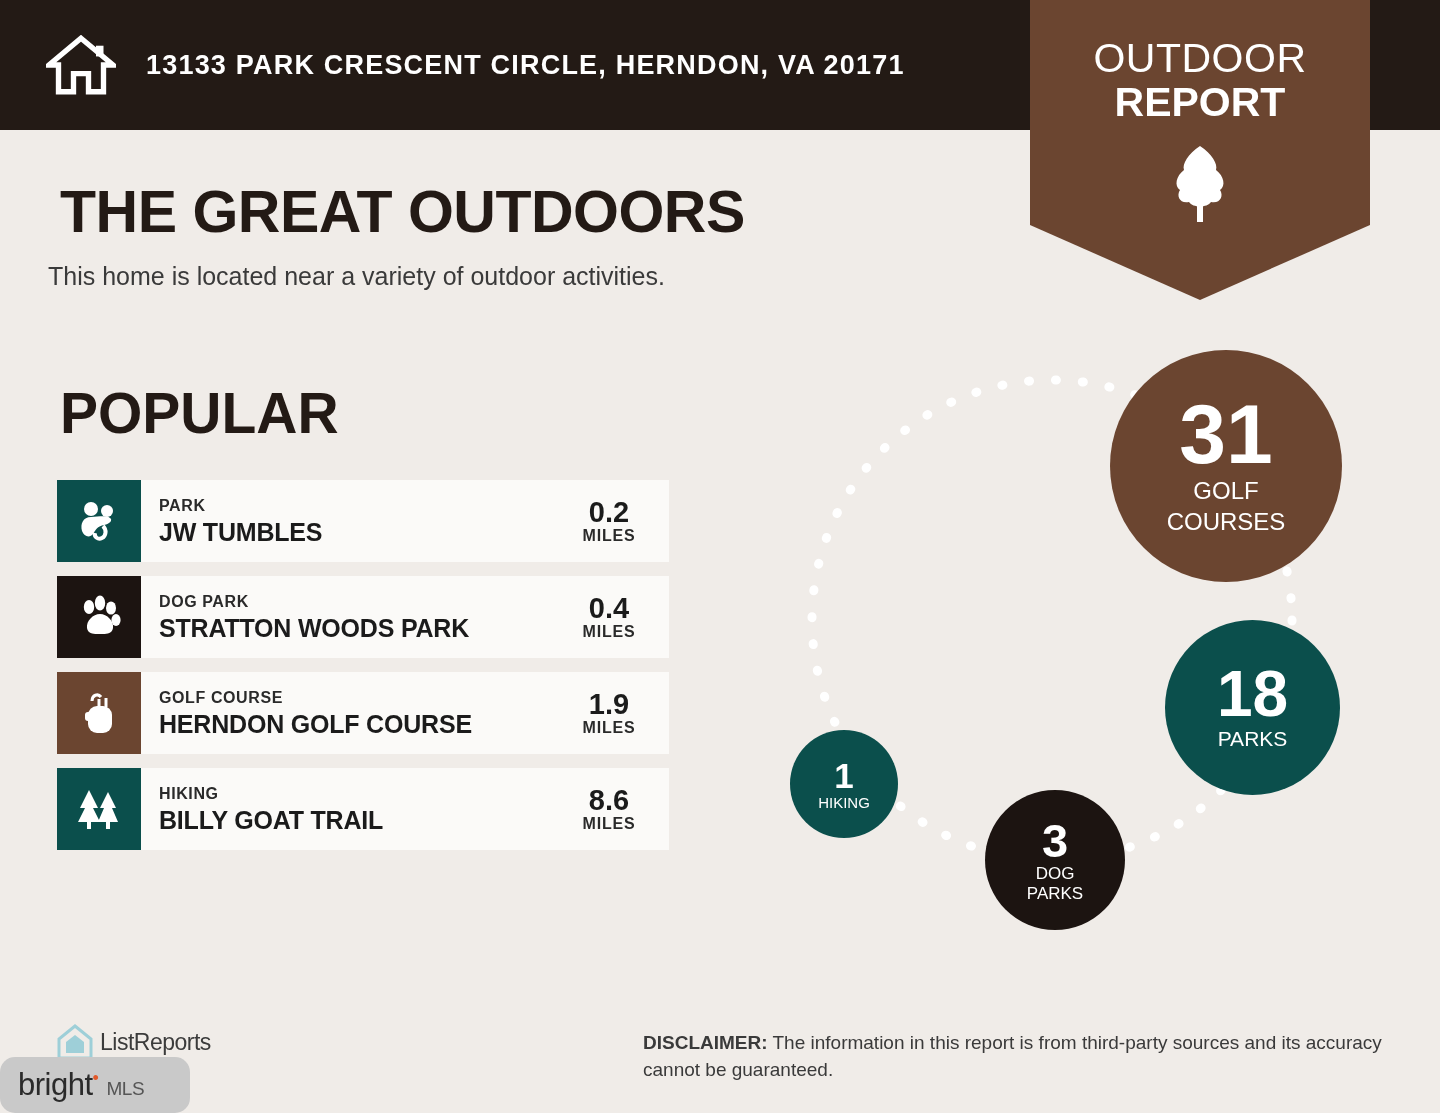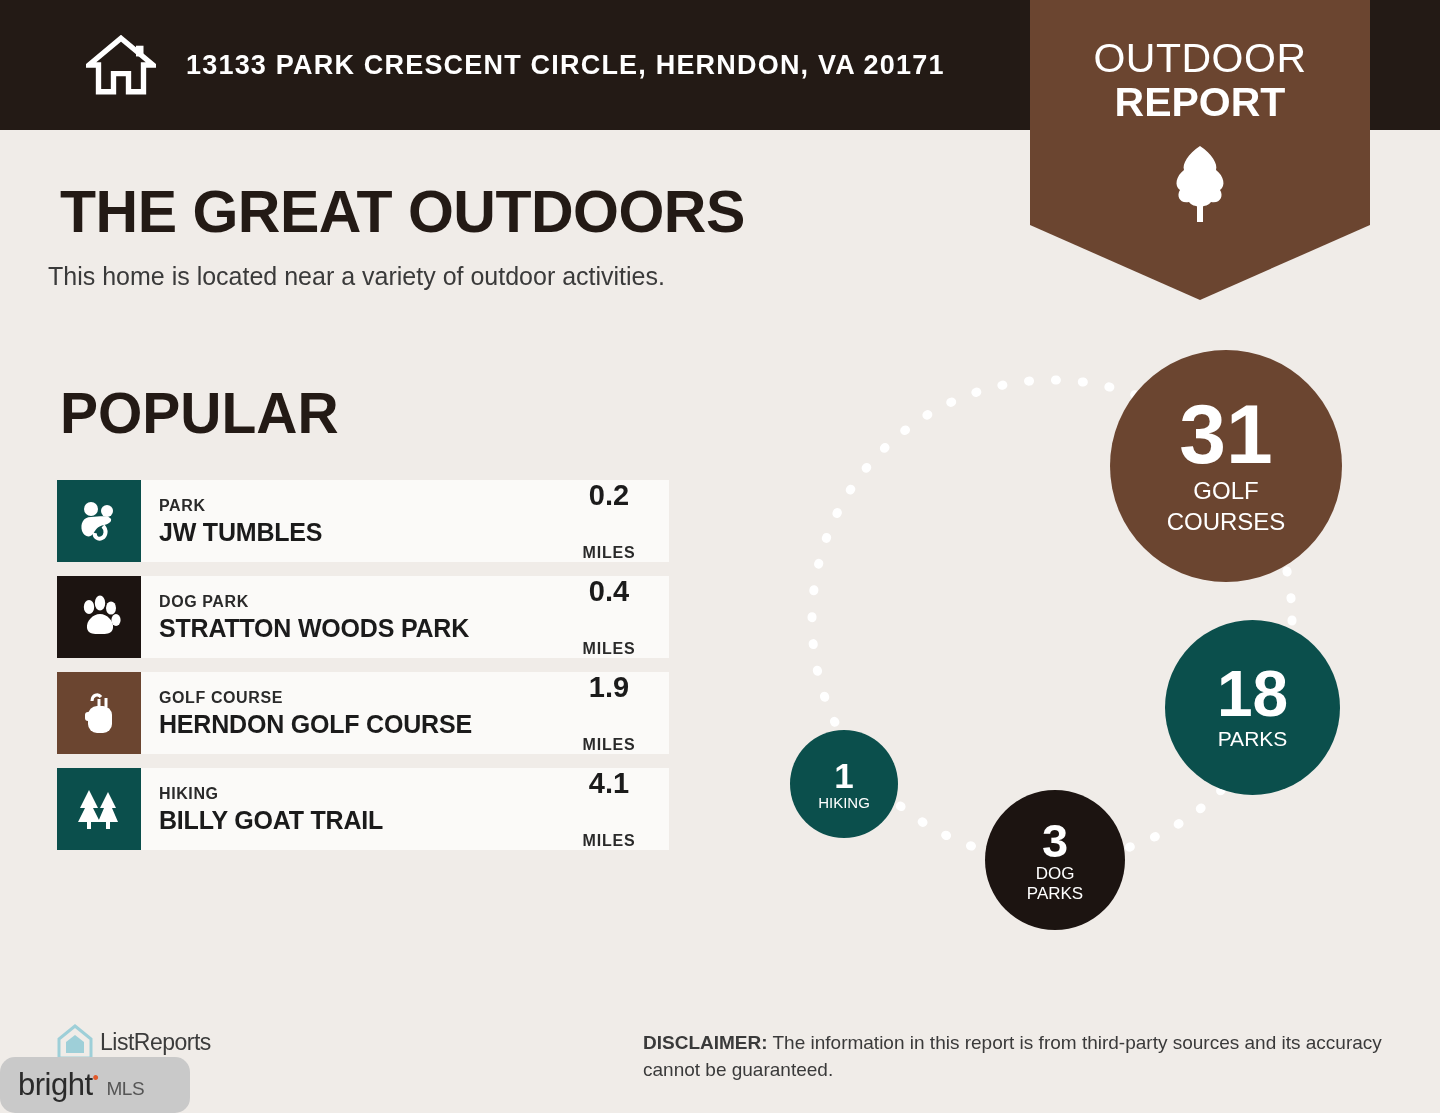--- a/index.html
+++ b/index.html
@@ -8,21 +8,21 @@
     font-family: "Liberation Sans", sans-serif;
     background: #f0ece8;
     overflow: hidden;
   }
   .page { position: relative; width: 1440px; height: 1113px; background: #f0ece8; }
 
   
   .header {
     position: absolute; left: 0; top: 0; width: 1440px; height: 130px;
     background: #231a15;
-    display: flex; align-items: center; padding-left: 40px;
+    display: flex; align-items: center;
   }
   .home-icon { margin-left: 46px; width: 70px; height: 60px; display: block; }
   .address {
     margin-left: 30px; color: #ffffff;
     font-size: 27px; font-weight: bold; letter-spacing: 1.2px;
   }
 
   
   .badge {
     position: absolute; left: 1030px; top: 0; width: 340px; height: 300px;
@@ -58,21 +58,21 @@
   .row-icon {
     width: 84px; min-width: 84px; display: flex; align-items: center; justify-content: center;
   }
   .ic-park { background: #0b4f4c; }
   .ic-dogpark { background: #1c1411; }
   .ic-golf { background: #6b4530; }
   .ic-hiking { background: #0b4f4c; }
   .row-text { flex: 1; display: flex; flex-direction: column; justify-content: center; padding-left: 18px; }
   .row-cat { font-size: 16px; font-weight: bold; color: #2a2a2a; letter-spacing: 0.6px; line-height: 1.4; }
   .row-name { font-size: 25px; font-weight: bold; color: #1b1b1b; letter-spacing: -0.2px; line-height: 1.15; }
-  .row-dist { width: 110px; display: flex; flex-direction: column; align-items: center; justify-content: space-between; padding-right: 10px; }
+  .row-dist { width: 110px; display: flex; flex-direction: column; align-items: center; justify-content: center; padding-right: 10px; }
   .row-num { font-size: 29px; font-weight: bold; color: #1b1b1b; line-height: 1.05; }
   .row-unit { font-size: 16px; font-weight: bold; color: #2a2a2a; letter-spacing: 0.8px; }
 
   
   .diagram { position: absolute; left: 760px; top: 340px; width: 620px; height: 620px; }
   .dots-ring { position: absolute; left: 22px; top: 10px; }
   .circle {
     position: absolute; border-radius: 50%;
     display: flex; flex-direction: column; align-items: center; justify-content: center;
     color: #fff; text-align: center;
@@ -207,21 +207,21 @@
           <rect x="13" y="34" width="4" height="9" fill="#fff"></rect>
           <path d="M34 6 L42 22 L38 22 L44 36 L24 36 L30 22 L26 22 Z" fill="#fff"></path>
           <rect x="32" y="34" width="4" height="9" fill="#fff"></rect>
         </svg>
       </div>
       <div class="row-text">
         <div class="row-cat">HIKING</div>
         <div class="row-name">BILLY GOAT TRAIL</div>
       </div>
       <div class="row-dist">
-        <div class="row-num">4.1</div>
+        <div class="row-num">8.6</div>
         <div class="row-unit">MILES</div>
       </div>
     </div>
 
   </div>
 
   <div class="diagram">
     <svg class="dots-ring" width="560" height="580" viewBox="0 0 560 580">
       <circle cx="270" cy="270" r="240" fill="none" stroke="#ffffff" stroke-width="9" stroke-linecap="round" stroke-dasharray="1 26"></circle>
     </svg>

